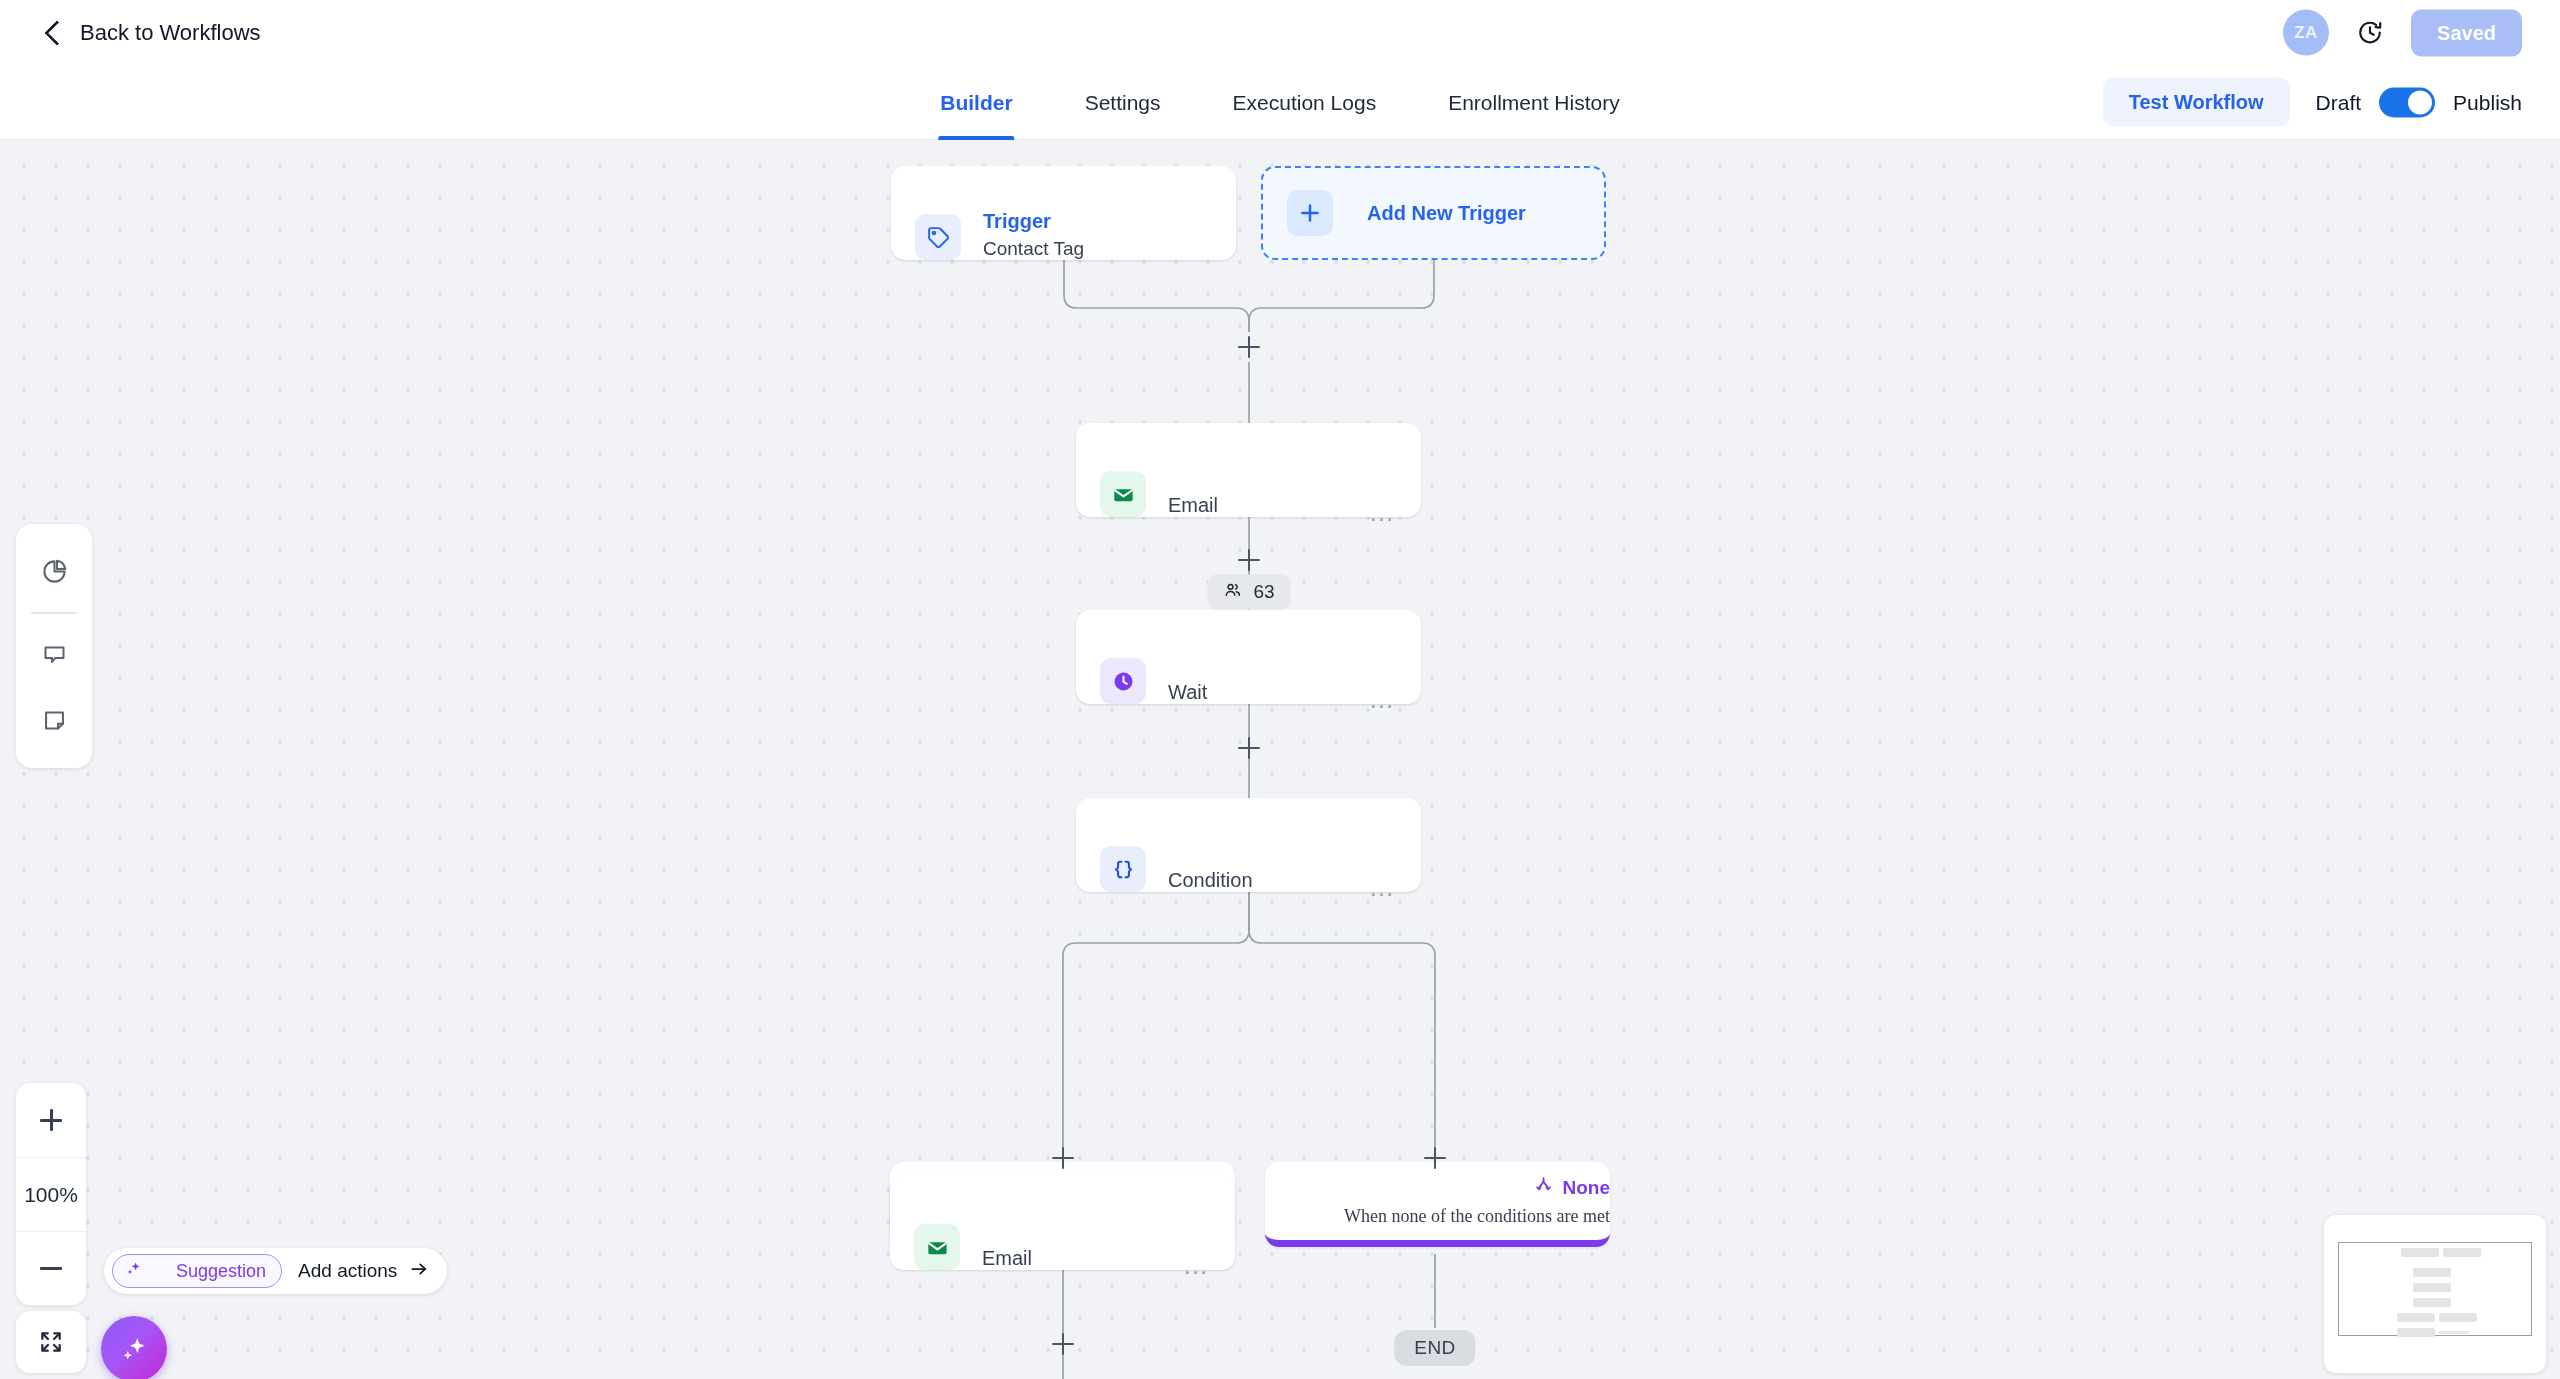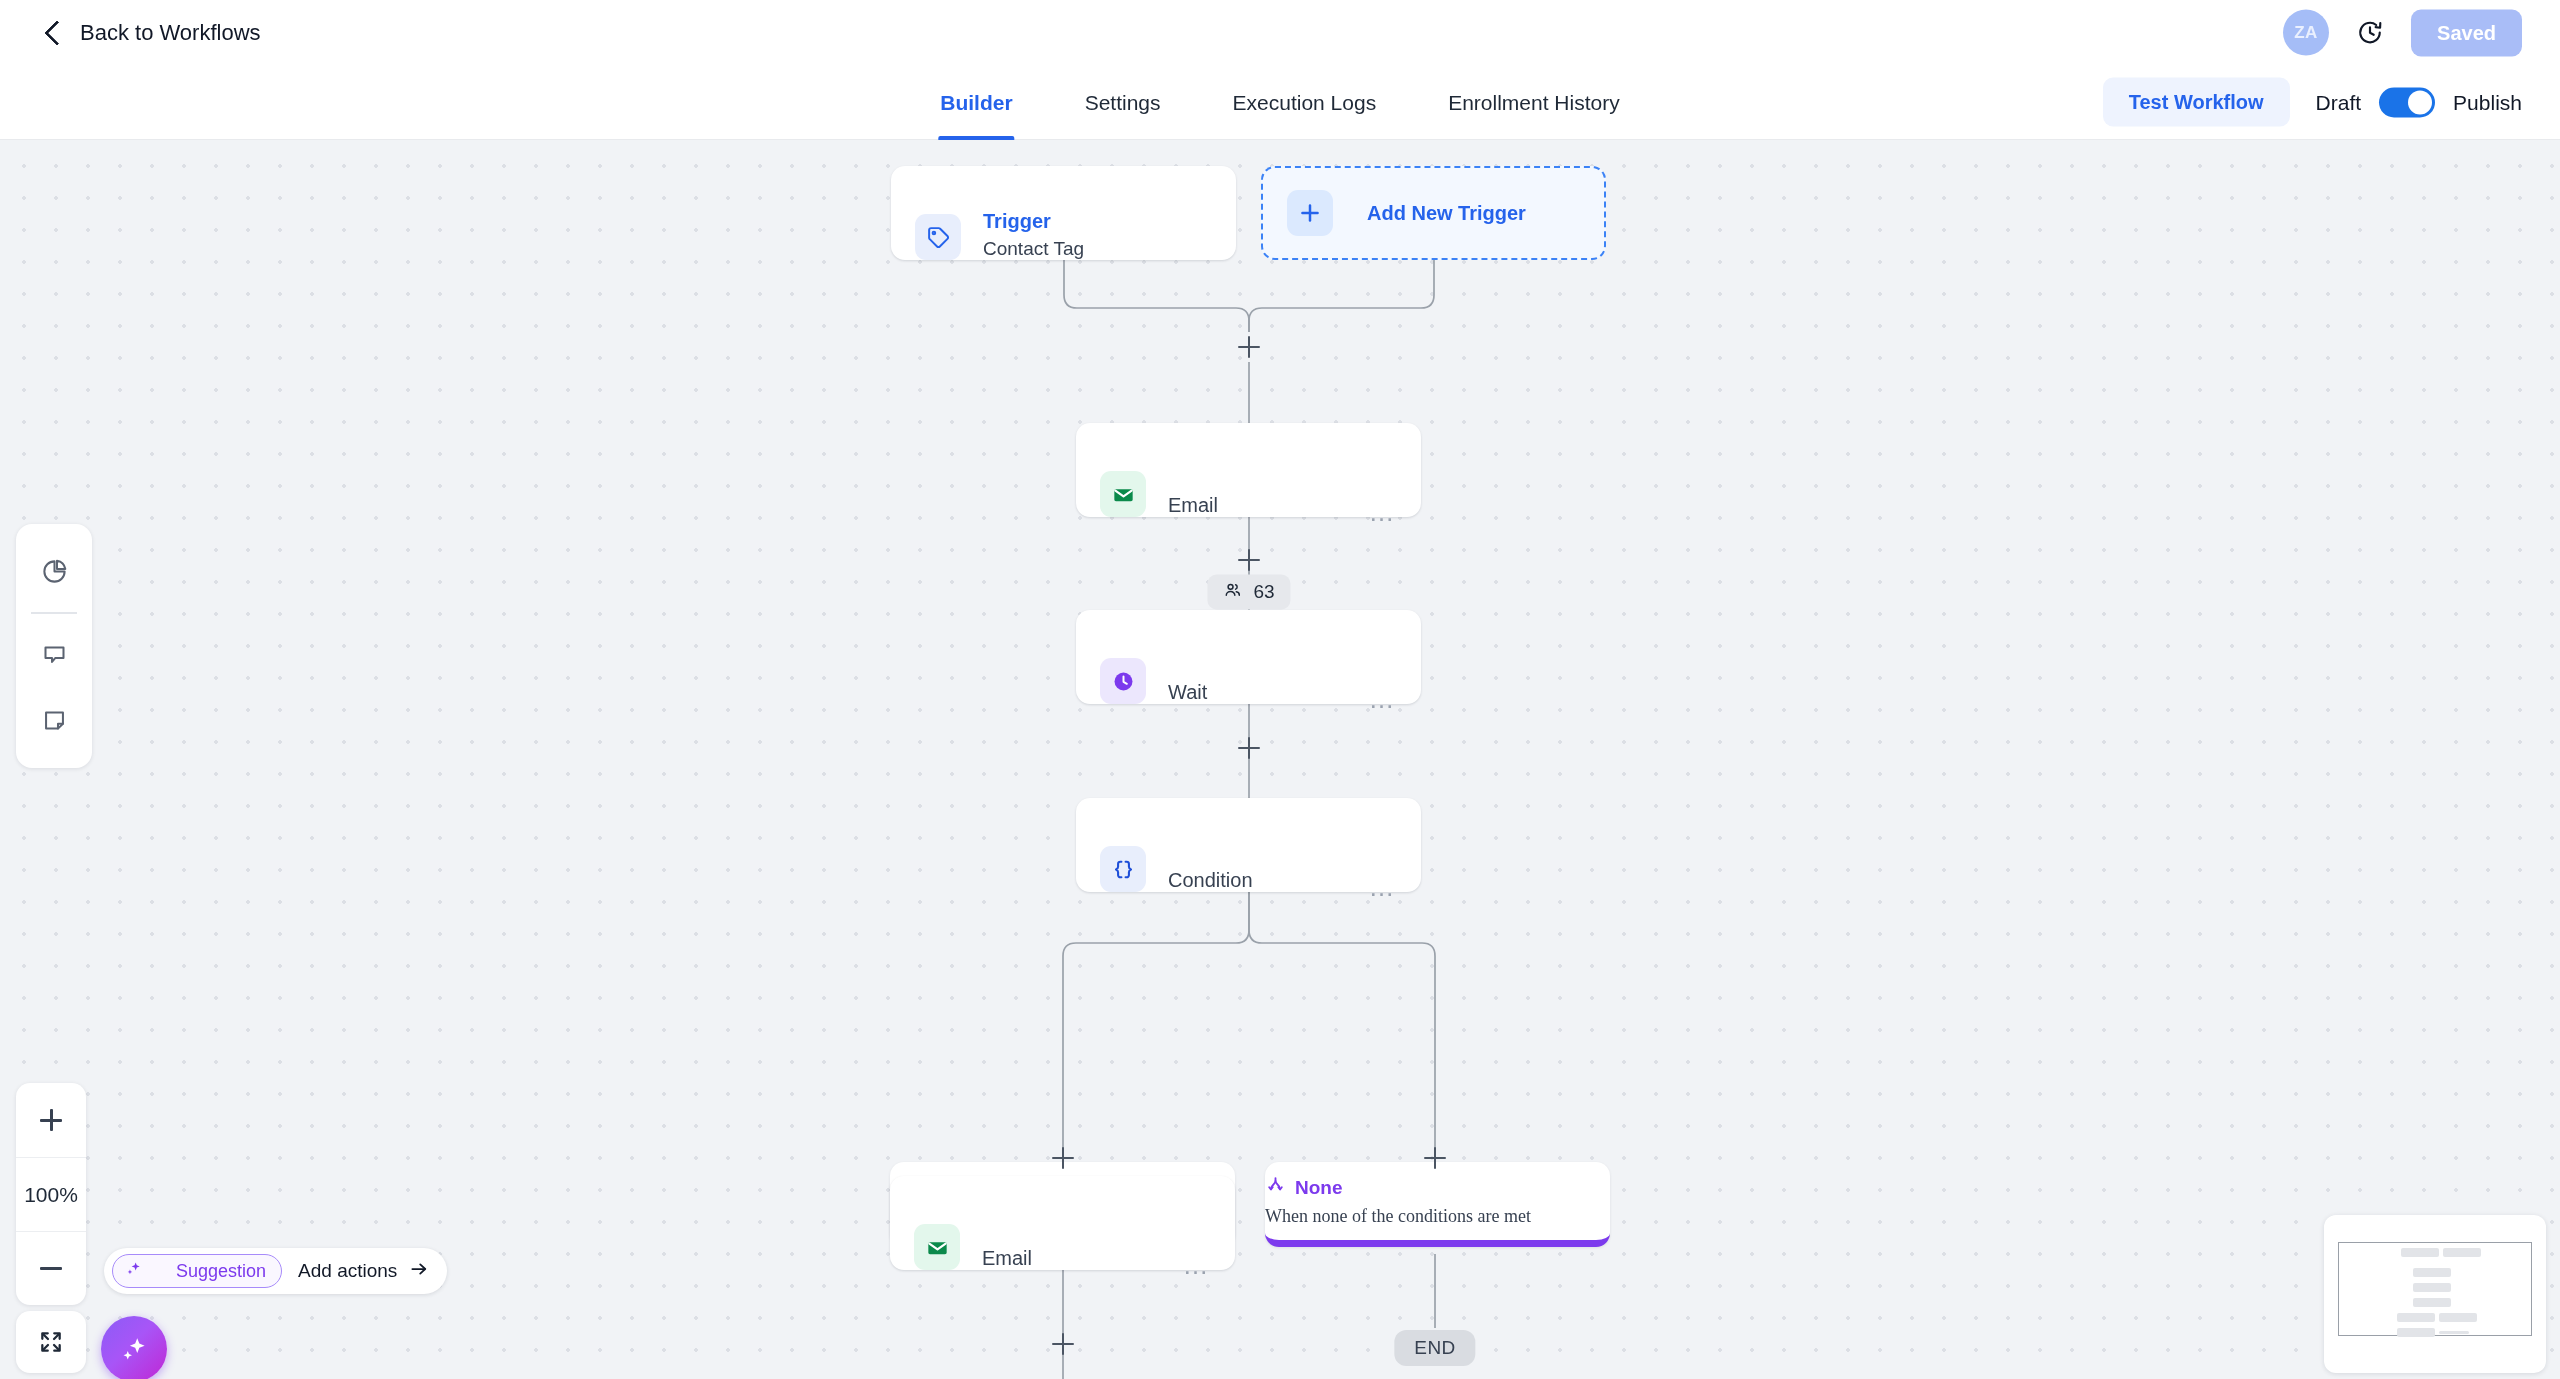--- a/index.html
+++ b/index.html
@@ -184,22 +184,22 @@
   #condition-node{ left: 1076px; top: 658px; width: 345px; height: 94px; }
   #email-node-2  { left: 890px; top: 1036px; width: 345px; height: 94px; }
 
   
   .branch-card {
     position: absolute; width: 345px; height: 85px;
     background: #ffffff; border-radius: 14px;
     border-bottom: 7px solid #7c3aed;
     box-shadow: 0 1px 3px rgba(16,24,40,.09);
     display: flex; flex-direction: column;
-    align-items: flex-start; justify-content: center; gap: 6px;
-    cursor: pointer; overflow: hidden;
+    align-items: flex-end; justify-content: center; gap: 6px;
+    cursor: pointer; overflow: hidden; padding-left: 18px;
   }
   #branch-card-1 { left: 890px; top: 1022px; }
   #branch-card-2 { left: 1265px; top: 1022px; }
   .br-head { display: flex; align-items: center; gap: 9px; }
   .br-title { font-size: 19px; font-weight: 700; color: #7c3aed; white-space: nowrap; }
   .br-desc {
     font-size: 18px; color: #374151; white-space: nowrap;
     overflow: hidden; text-overflow: ellipsis; max-width: 325px; font-family: Liberation Serif, serif;
   }
 

